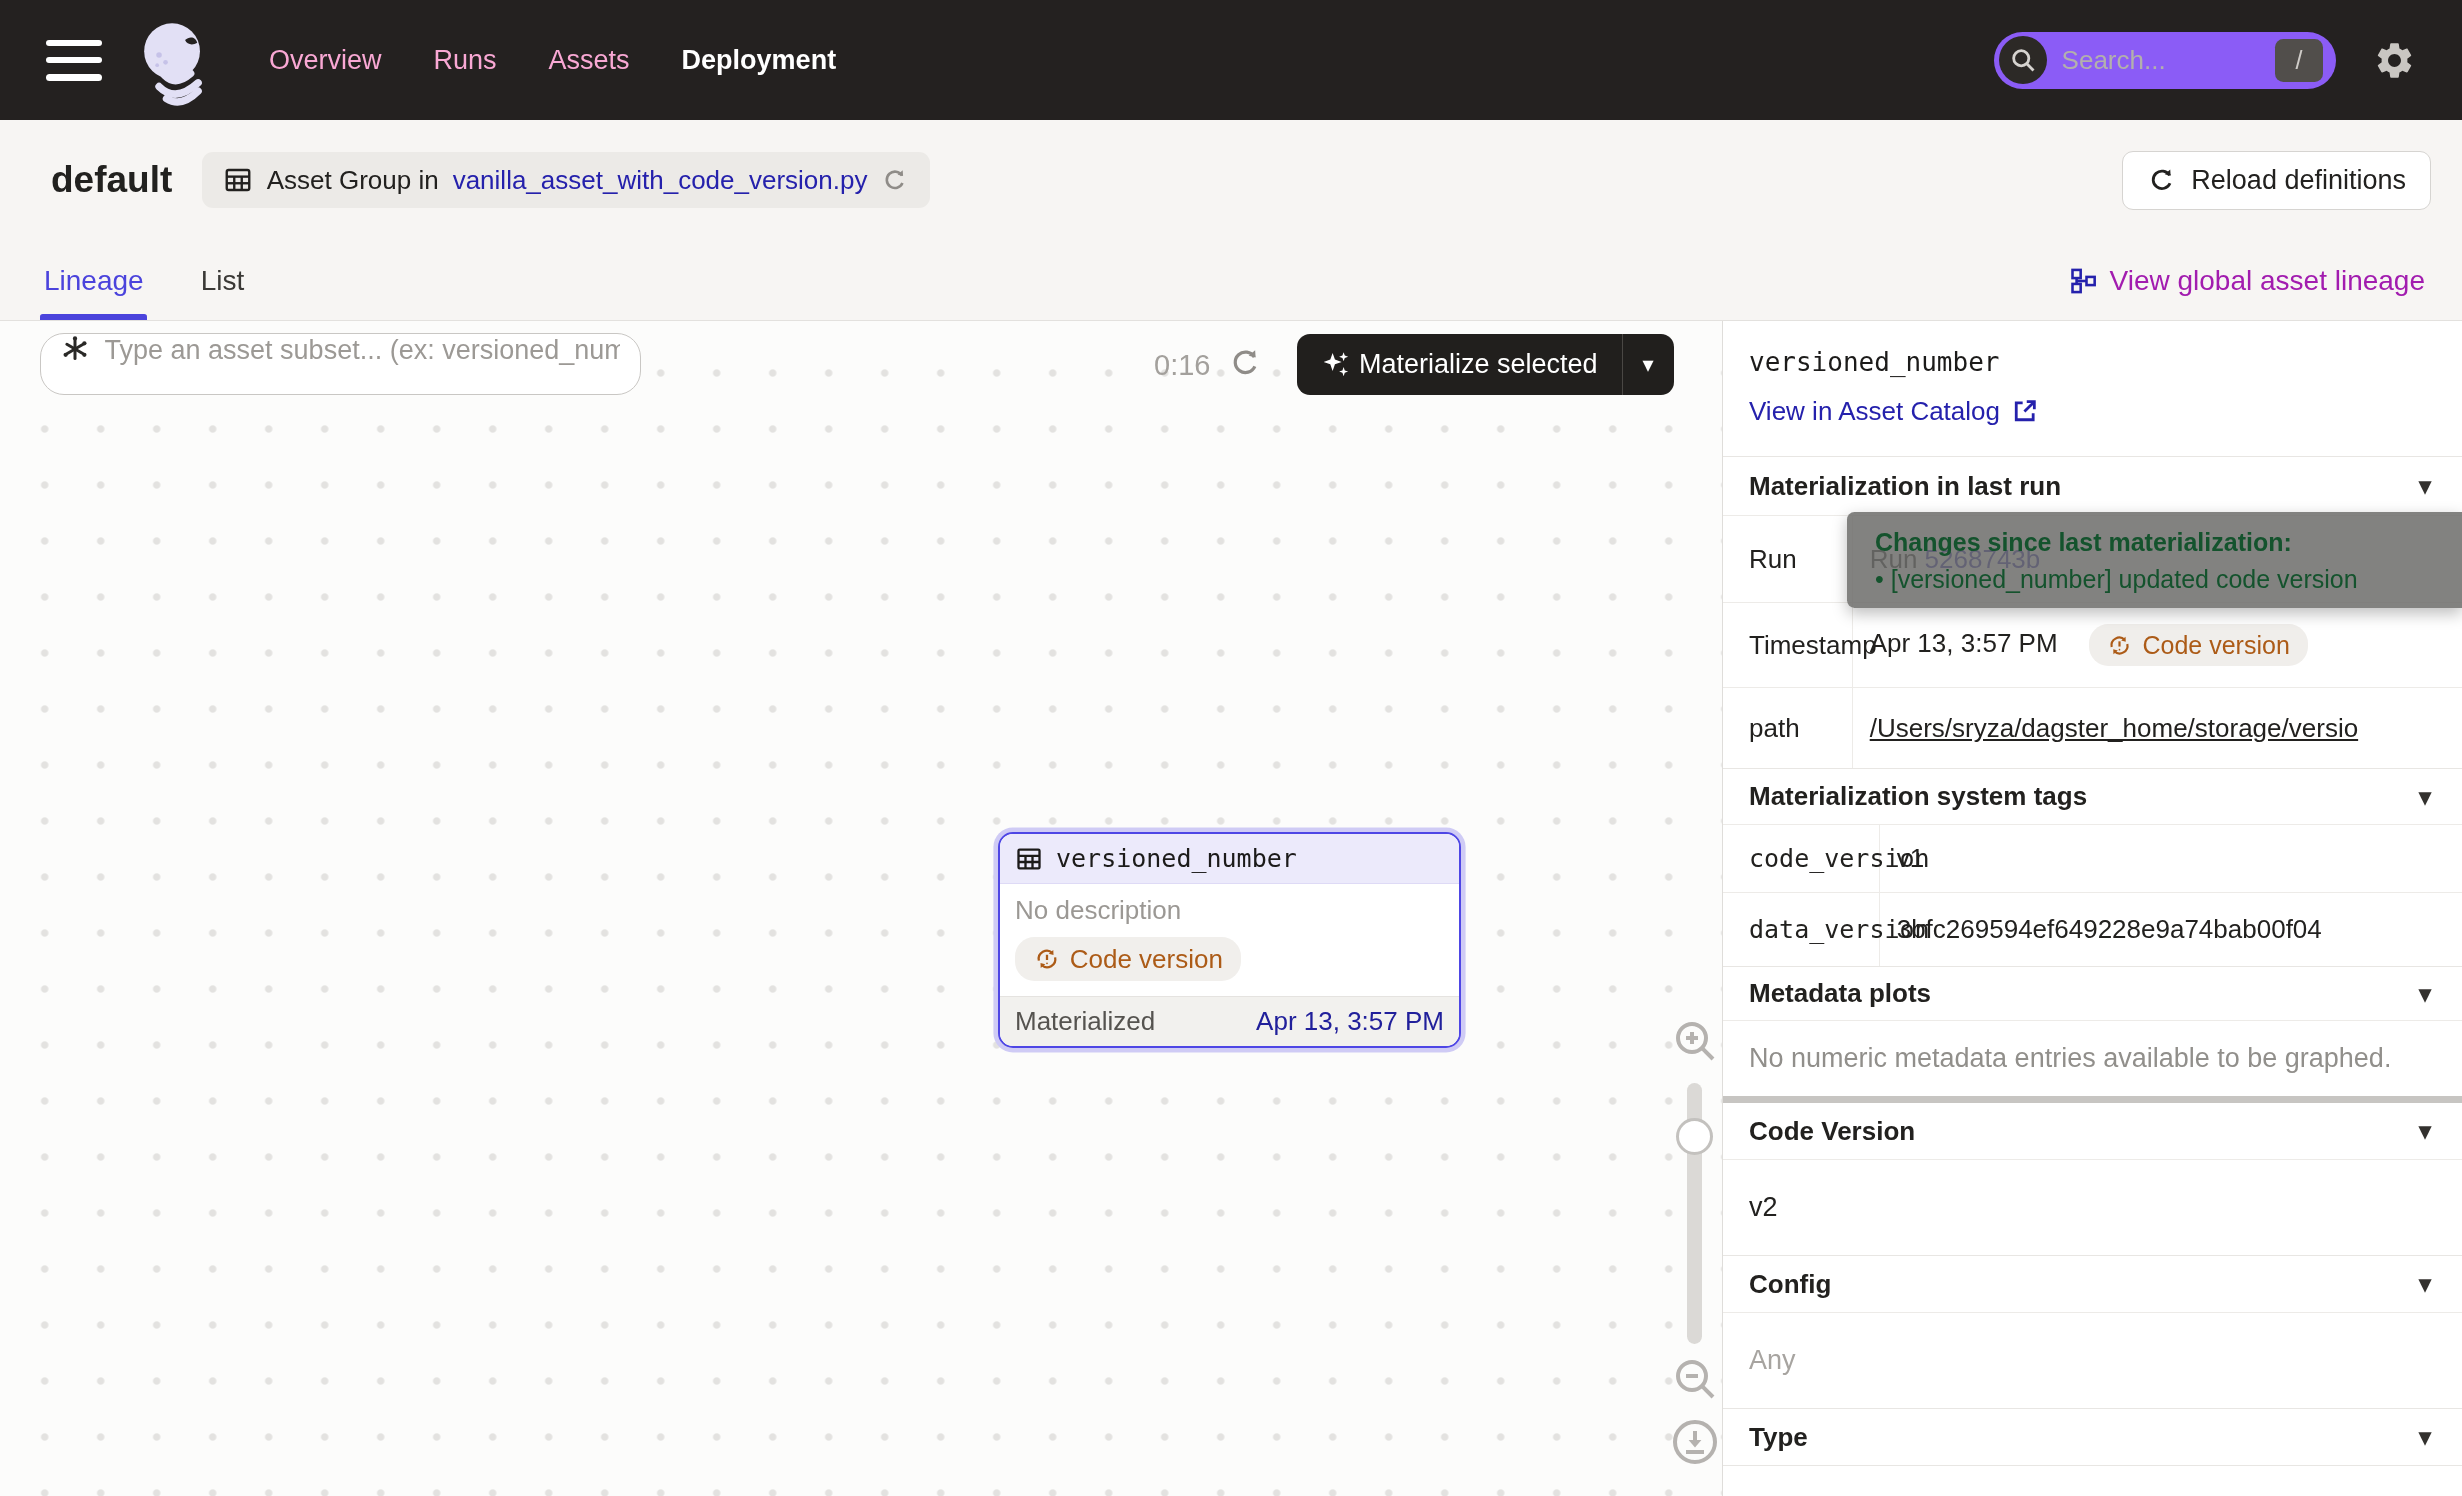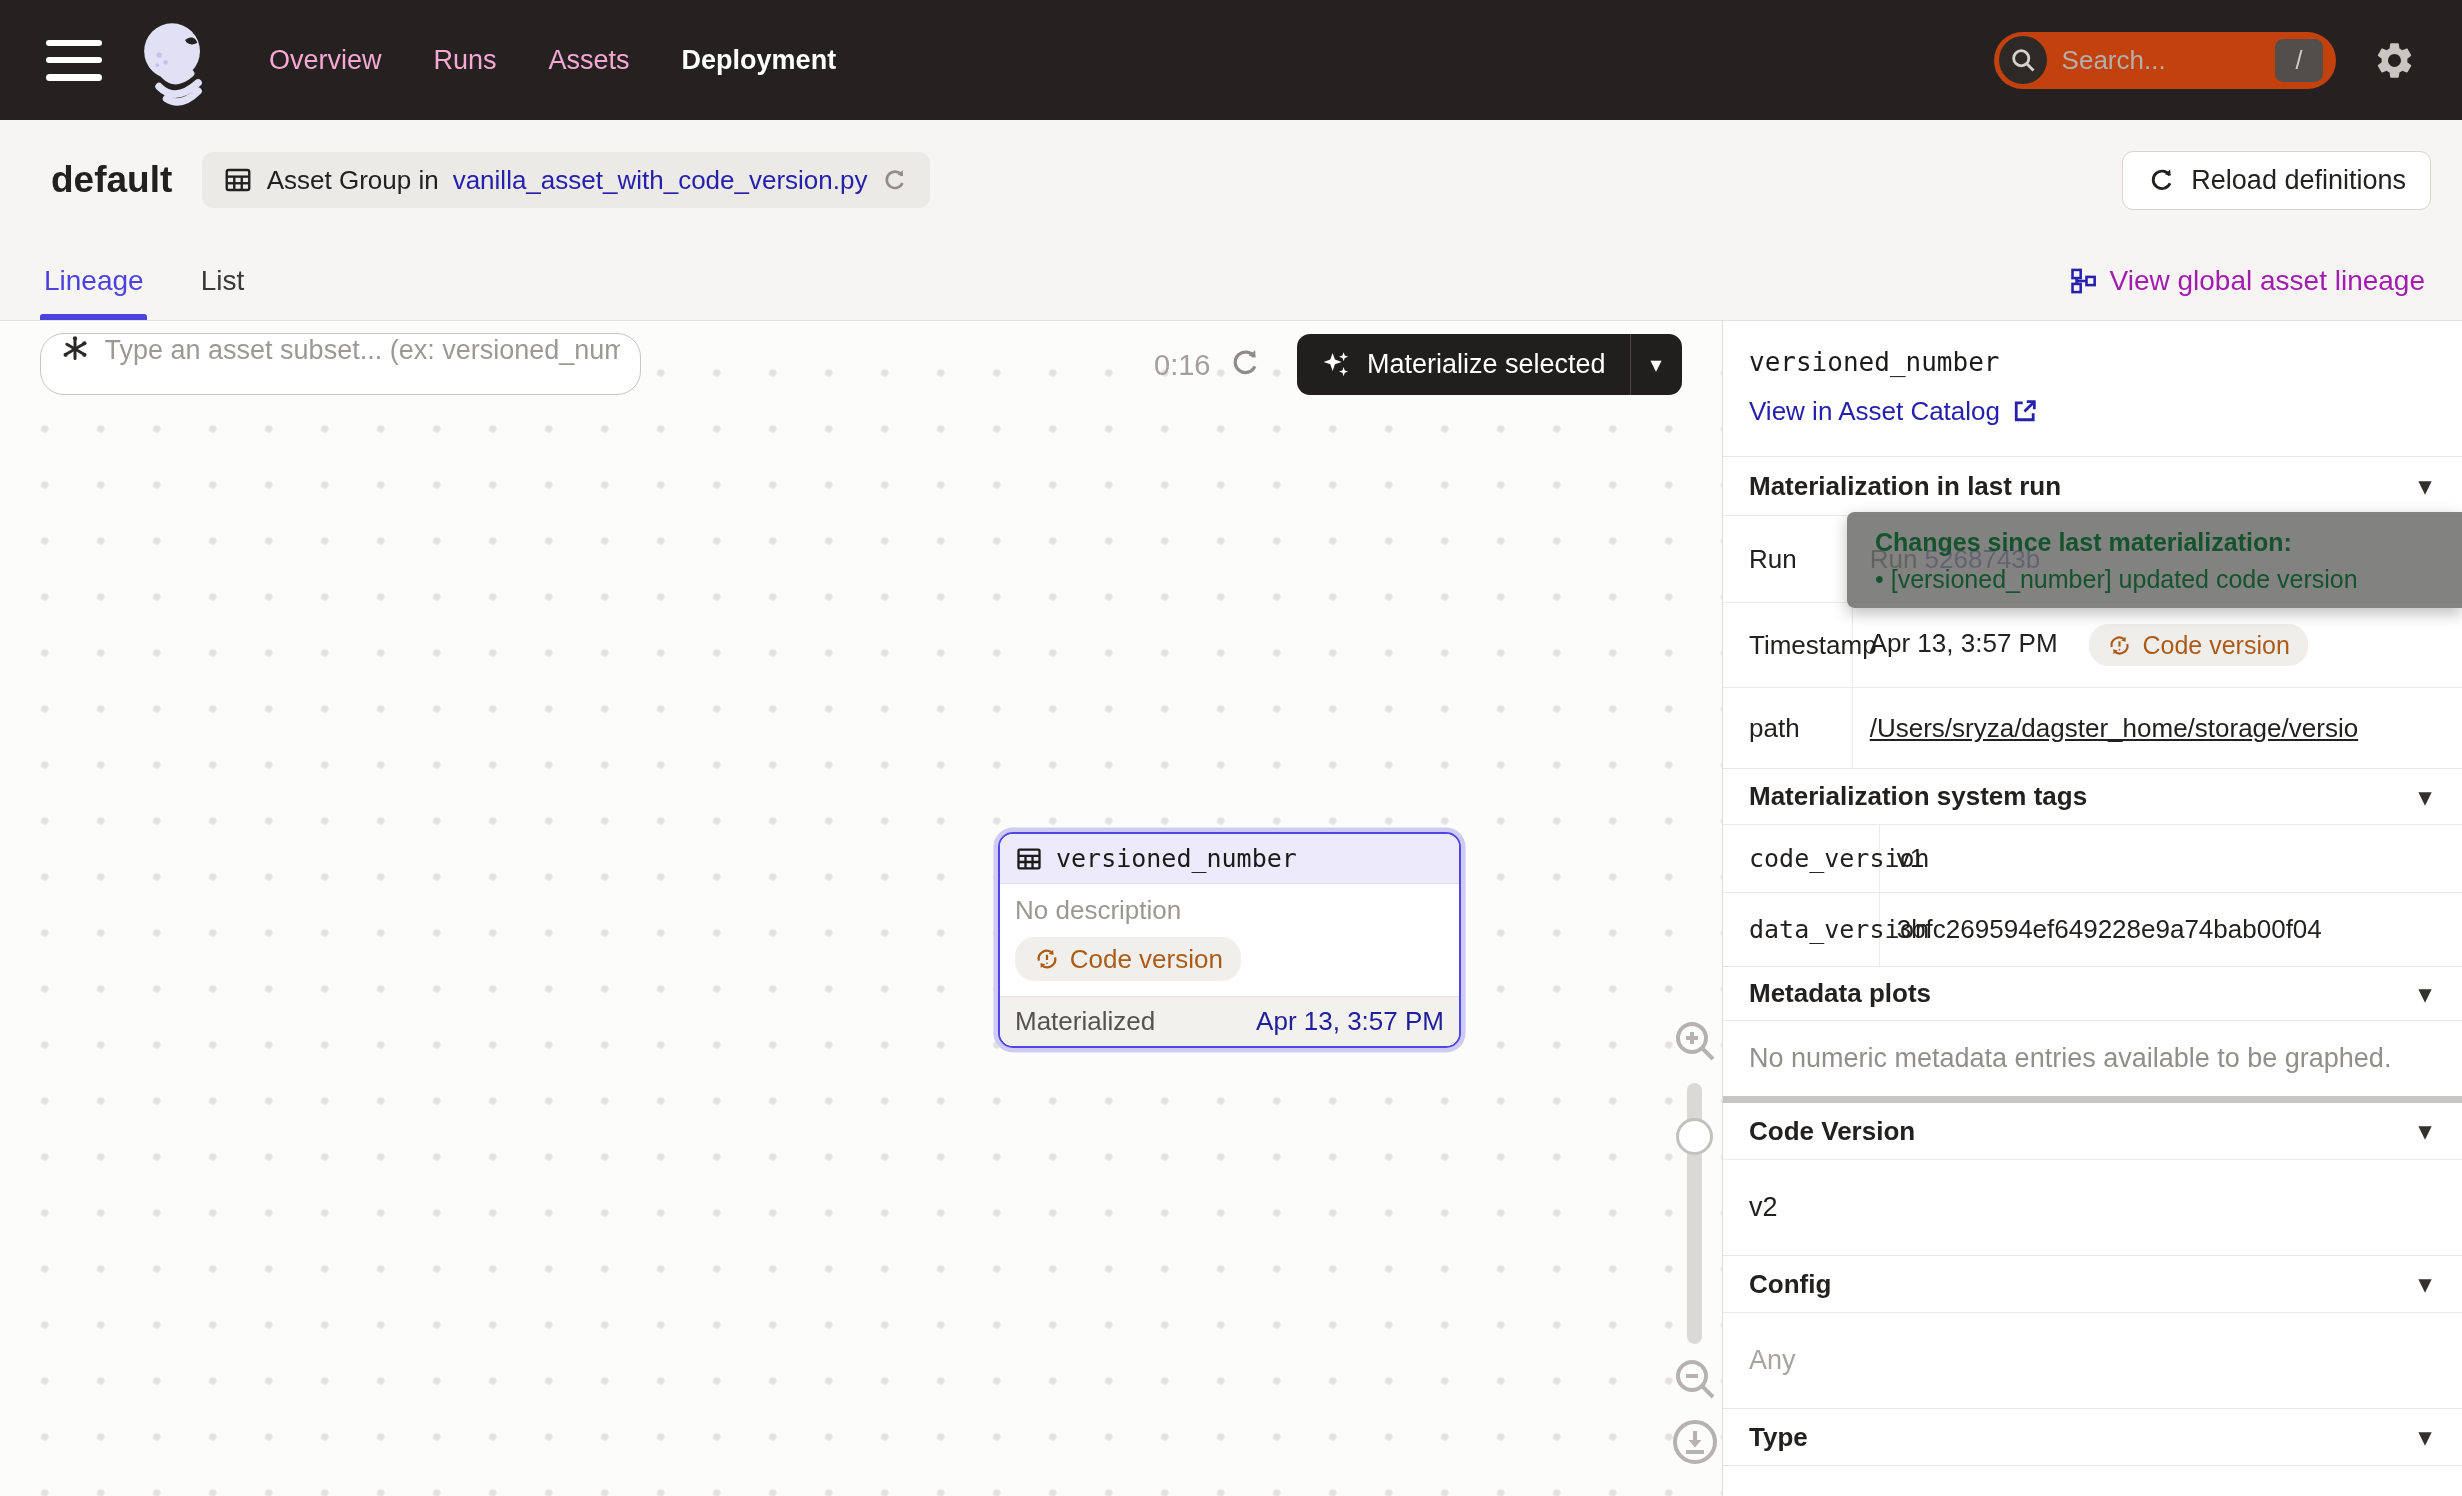--- a/index.html
+++ b/index.html
@@ -11,21 +11,21 @@
   .nav{position:absolute;top:0;left:0;right:0;height:120px;background:#242120;
        display:flex;align-items:center;padding:0 46px;}
   .hamburger{width:56px;height:41px;display:flex;flex-direction:column;justify-content:space-between;
        background:none;border:none;cursor:pointer;padding:0;margin-right:31px;}
   .hamburger span{display:block;height:6.5px;background:#FFFFFF;border-radius:3.7px;}
   .logo{width:93px;height:93px;margin-right:43px;flex:none;}
   .nav-links{display:flex;align-items:center;gap:52px;font-size:27px;}
   .nav-link{color:#f9a8d4;background:none;border:none;font:inherit;cursor:pointer;padding:0;}
   .nav-link.active{color:#FFFFFF;font-weight:bold;}
   .search{margin-left:auto;display:flex;align-items:center;width:342px;height:57px;
-       background:#c2410c;border-radius:30px;padding:0 13px 0 4.6px;}
+       background:#8b5cf6;border-radius:30px;padding:0 13px 0 4.6px;}
   .search-circle{width:48px;height:48px;border-radius:50%;background:#2C2926;flex:none;
        display:flex;align-items:center;justify-content:center;margin-right:13px;}
   .search input{flex:1;min-width:0;background:none;border:none;outline:none;
        color:#E8E6E2;font-size:26px;font-family:"Liberation Sans",sans-serif;}
   .search input::placeholder{color:#B3B0AC;}
   .kbd{width:48px;height:43px;flex:none;background:#514E4B;border-radius:8.3px;color:#CFCCC8;
        display:flex;align-items:center;justify-content:center;font-size:25px;}
   .gear-btn{background:none;border:none;cursor:pointer;margin-left:37px;padding:0;line-height:0;}
 
   
@@ -59,21 +59,21 @@
 
   .subset-input{position:absolute;left:40px;top:12px;width:601px;height:62px;background:#FFFFFF;
        border:1.9px solid #C9C7C4;border-radius:24px;display:flex;align-items:flex-start;gap:13px;padding:0 18.5px;}
   .subset-input input{flex:1;min-width:0;border:none;outline:none;background:none;font-size:27px;
        color:#22211F;font-family:"Liberation Sans",sans-serif;}
   .subset-input input::placeholder{color:#9C9995;}
   .timer{position:absolute;left:1154px;top:28px;font-size:29px;color:#A3A09C;}
   .refresh-graph{position:absolute;left:1228px;top:24px;}
   .materialize{position:absolute;left:1297px;top:13px;height:61px;background:#211F1D;border-radius:13px;
        display:flex;align-items:center;color:#FFFFFF;overflow:hidden;}
-  .materialize .main{display:flex;align-items:center;gap:15px;padding:0 24px;font-size:27px;height:100%;
+  .materialize .main{display:flex;align-items:center;gap:7px;padding:0 24px;font-size:27px;height:100%;
        background:none;border:none;color:#FFFFFF;cursor:pointer;font-family:"Liberation Sans",sans-serif;}
   .materialize .caret-seg{width:52px;height:100%;display:flex;align-items:center;justify-content:center;
        border-left:0.9px solid #4A4744;background:none;border-top:none;border-right:none;border-bottom:none;
        color:#FFFFFF;font-size:22px;cursor:pointer;}
 
   
   .asset-node{position:absolute;left:998px;top:511px;width:463px;border:2.8px solid #4E46E5;border-radius:15px;
        box-shadow:0 0 0 4.6px #CFCBF5;background:#FFFFFF;overflow:hidden;cursor:pointer;}
   .node-header{height:50px;background:#ECEAFB;border-bottom:1.9px solid #DEDAF6;display:flex;align-items:center;
        gap:13px;padding:0 15px;font-family:"DejaVu Sans Mono",monospace;font-size:25px;color:#1C1B1A;}

